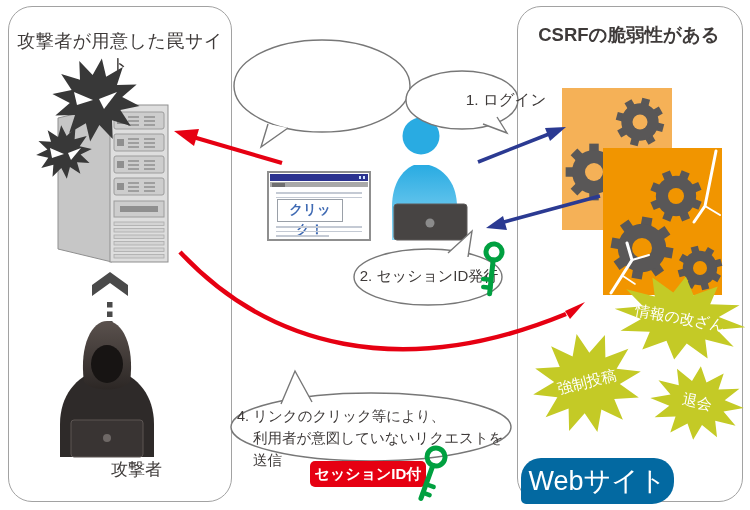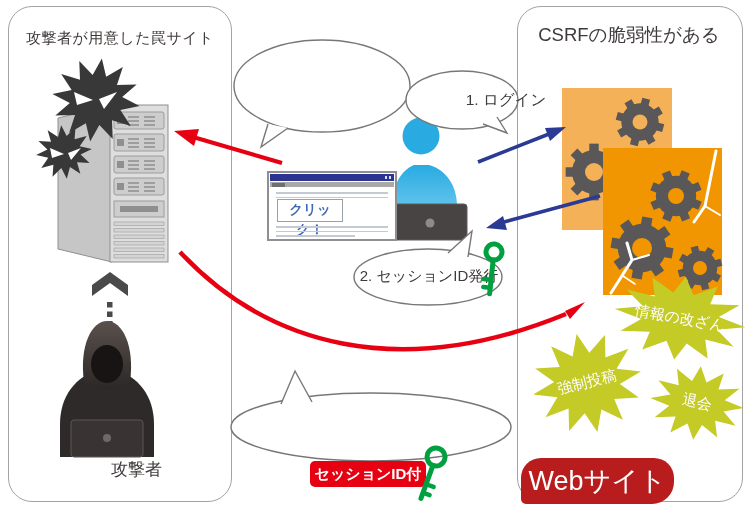--- a/index.html
+++ b/index.html
@@ -3,39 +3,39 @@
 <meta charset="utf-8">
 <style>
   html,body{margin:0;padding:0;background:#fff;}
   #stage{position:relative;width:750px;height:510px;background:#fff;overflow:hidden;
          font-family:"Liberation Sans","DejaVu Sans",sans-serif;color:#3e3a39;}
   .panel{position:absolute;border:1.6px solid #a2a2a2;border-radius:24px;background:#fff;}
   #panel-left{left:8px;top:6px;width:222px;height:494px;}
   #panel-right{left:517px;top:6px;width:224px;height:494px;}
   .lyr{position:absolute;left:0;top:0;width:750px;height:510px;}
   .txt{position:absolute;color:#3e3a39;}
-  #title-left{left:12px;top:29px;width:216px;text-align:center;font-size:15px;font-weight:500;letter-spacing:0.5px;}
-  #title-right{left:518px;top:23px;width:222px;text-align:center;font-size:18.5px;font-weight:400;line-height:1.25;}
+  #title-left{left:12px;top:29px;width:216px;text-align:center;font-size:18px;font-weight:500;letter-spacing:0.5px;}
+  #title-right{left:518px;top:23px;width:222px;text-align:center;font-size:18.5px;font-weight:700;line-height:1.25;}
   #attacker-label{left:52px;top:458px;width:110px;text-align:right;font-size:17px;}
   #bubble3-text{left:238px;top:62px;width:176px;font-size:15px;line-height:1.5;}
   #bubble3-text .l2{padding-left:17px;}
   #bubble1-text{left:407px;top:90px;width:112px;text-align:center;font-size:15.5px;padding-left:43px;}
   #bubble2-text{left:356px;top:267px;width:146px;text-align:center;font-size:15px;}
   #bubble4-text{left:237px;top:406px;width:272px;font-size:14.5px;line-height:1.5;}
   #bubble4-text .l2{padding-left:16px;}
   #session-box{left:310px;top:461px;width:116px;height:26px;background:#e60012;border-radius:5px;
                color:#fff;font-weight:bold;font-size:15px;line-height:26px;text-align:center;}
-  #website-box{left:521px;top:458px;width:153px;height:46px;background:#b91c1c;
+  #website-box{left:521px;top:458px;width:153px;height:46px;background:#0369a1;
                border-radius:20px 20px 22px 5px;color:#fff;font-size:27px;line-height:46px;text-align:center;}
   .burst-label{position:absolute;color:#fff;font-size:15px;font-weight:500;text-align:center;}
   #burst1-label{left:612px;top:309px;width:136px;transform:rotate(10deg);}
   #burst2-label{left:537px;top:373px;width:100px;transform:rotate(-14deg);}
   #burst3-label{left:661px;top:393px;width:72px;transform:rotate(12deg);}
   
-  #browser{position:absolute;left:267px;top:171px;width:130px;height:70px;background:#fff;
+  #browser{position:absolute;left:267px;top:171px;width:104px;height:70px;background:#fff;
            border:2px solid #8f8f8f;box-sizing:border-box;}
   #browser-titlebar{position:absolute;left:1px;top:1px;right:1px;height:7px;background:#2c3390;}
   .win-dot{position:absolute;top:2px;width:2.5px;height:2.5px;background:#cfe3ff;}
   #browser-toolbar{position:absolute;left:1px;top:9px;right:1px;height:5px;background:#a9a9a9;}
   #browser-toolbar .chip{position:absolute;left:2px;top:0.5px;width:13px;height:4px;background:#6f6f6f;}
   .pline{position:absolute;left:7px;right:7px;height:1.6px;background:#c4cad4;}
   #click-btn{position:absolute;left:8px;top:26px;width:66px;height:23px;background:#fff;
              border:1.5px solid #9aa0a8;box-sizing:border-box;color:#3f6ab3;font-weight:bold;
              font-size:13.5px;line-height:20px;text-align:center;}
 </style>
@@ -221,20 +221,24 @@
   </div>
 
   <div id="title-left" class="txt">攻撃者が用意した罠サイト</div>
   <div id="title-right" class="txt">
     <div>CSRFの脆弱性がある</div>
   </div>
   <div id="attacker-label" class="txt">攻撃者</div>
 
   <div id="bubble1-text" class="txt">1. ログイン</div>
   <div id="bubble2-text" class="txt">2. セッションID発行</div>
+  <div id="bubble4-text" class="txt">
+    <div class="l1">4. リンクのクリック等により、</div>
+    <div class="l2">利用者が意図していないリクエストを送信</div>
+  </div>
 
   <div id="session-box" class="txt">セッションID付き</div>
   <div id="website-box" class="txt">Webサイト</div>
 
   <div id="burst1-label" class="burst-label">情報の改ざん</div>
   <div id="burst2-label" class="burst-label">強制投稿</div>
   <div id="burst3-label" class="burst-label">退会</div>
 
   <svg class="lyr" viewBox="0 0 750 510">
     <g id="key1" transform="translate(494,252) scale(-1,1) rotate(-6)" stroke="#00a040" fill="none" stroke-linecap="round">

